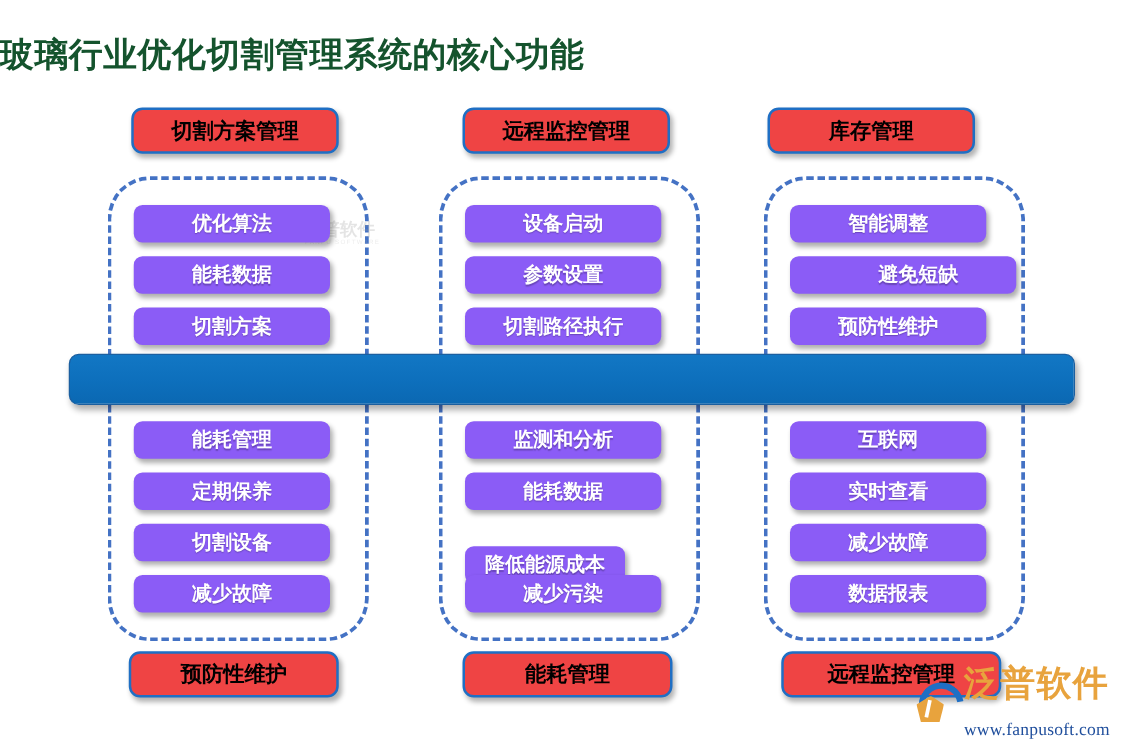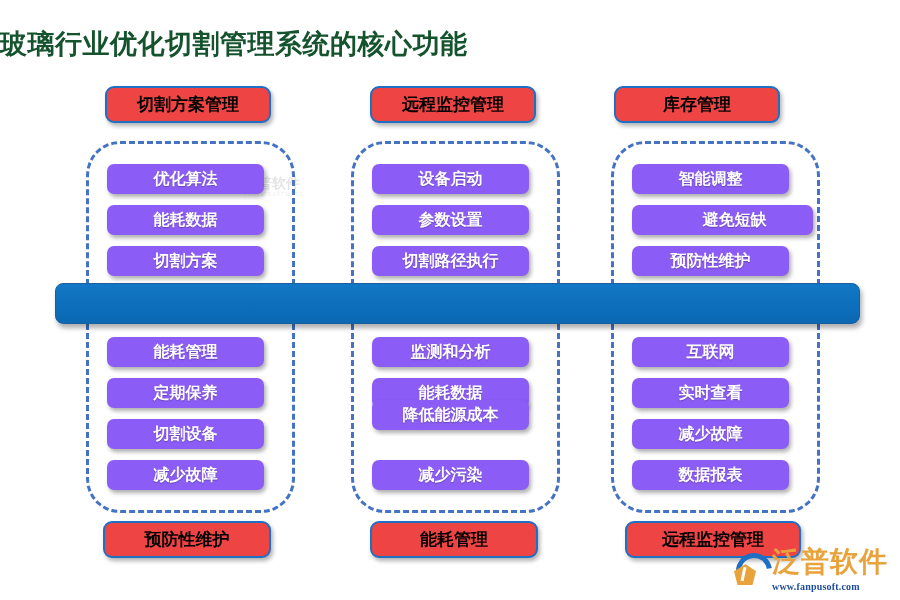--- a/index.html
+++ b/index.html
@@ -115,22 +115,22 @@
   .brand-mark .leaf:after{
     content:"";position:absolute;left:8px;top:3px;width:3px;height:14px;
     background:#ffffff;transform:rotate(12deg);
   }
   .brand-text{display:flex;flex-direction:column;line-height:1;}
   .brand-name{
     font-size:28px;font-weight:bold;color:#E8A33D;
     letter-spacing:1px;
   }
   .brand-url{
-    font-size:10px;color:#1F4E9C;font-weight:bold;
-    letter-spacing:.2px;margin-top:6px;
+    font-size:14px;color:#1F4E9C;font-weight:normal;
+    letter-spacing:.2px;margin-top:17px;
     font-family:"Liberation Serif","DejaVu Serif",serif;
   }
 </style>
 </head>
 <body>
 
 <div id="canvas">
 
   <div class="page-title">玻璃行业优化切割管理系统的核心功能</div>
 
@@ -190,21 +190,21 @@
   <div class="chip" style="left:372px;top:246px;width:157px;">
     <span>切割路径执行</span>
   </div>
 
   <div class="chip" style="left:372px;top:337px;width:157px;">
     <span>监测和分析</span>
   </div>
   <div class="chip" style="left:372px;top:378px;width:157px;">
     <span>能耗数据</span>
   </div>
-  <div class="chip" style="left:372px;top:400px;width:157px;">
+  <div class="chip" style="left:372px;top:437px;width:128px;">
     <span>降低能源成本</span>
   </div>
   <div class="chip" style="left:372px;top:460px;width:157px;">
     <span>减少污染</span>
   </div>
 
   <div class="pill" style="left:370px;top:521px;width:164px;">
     <span>能耗管理</span>
   </div>
 

